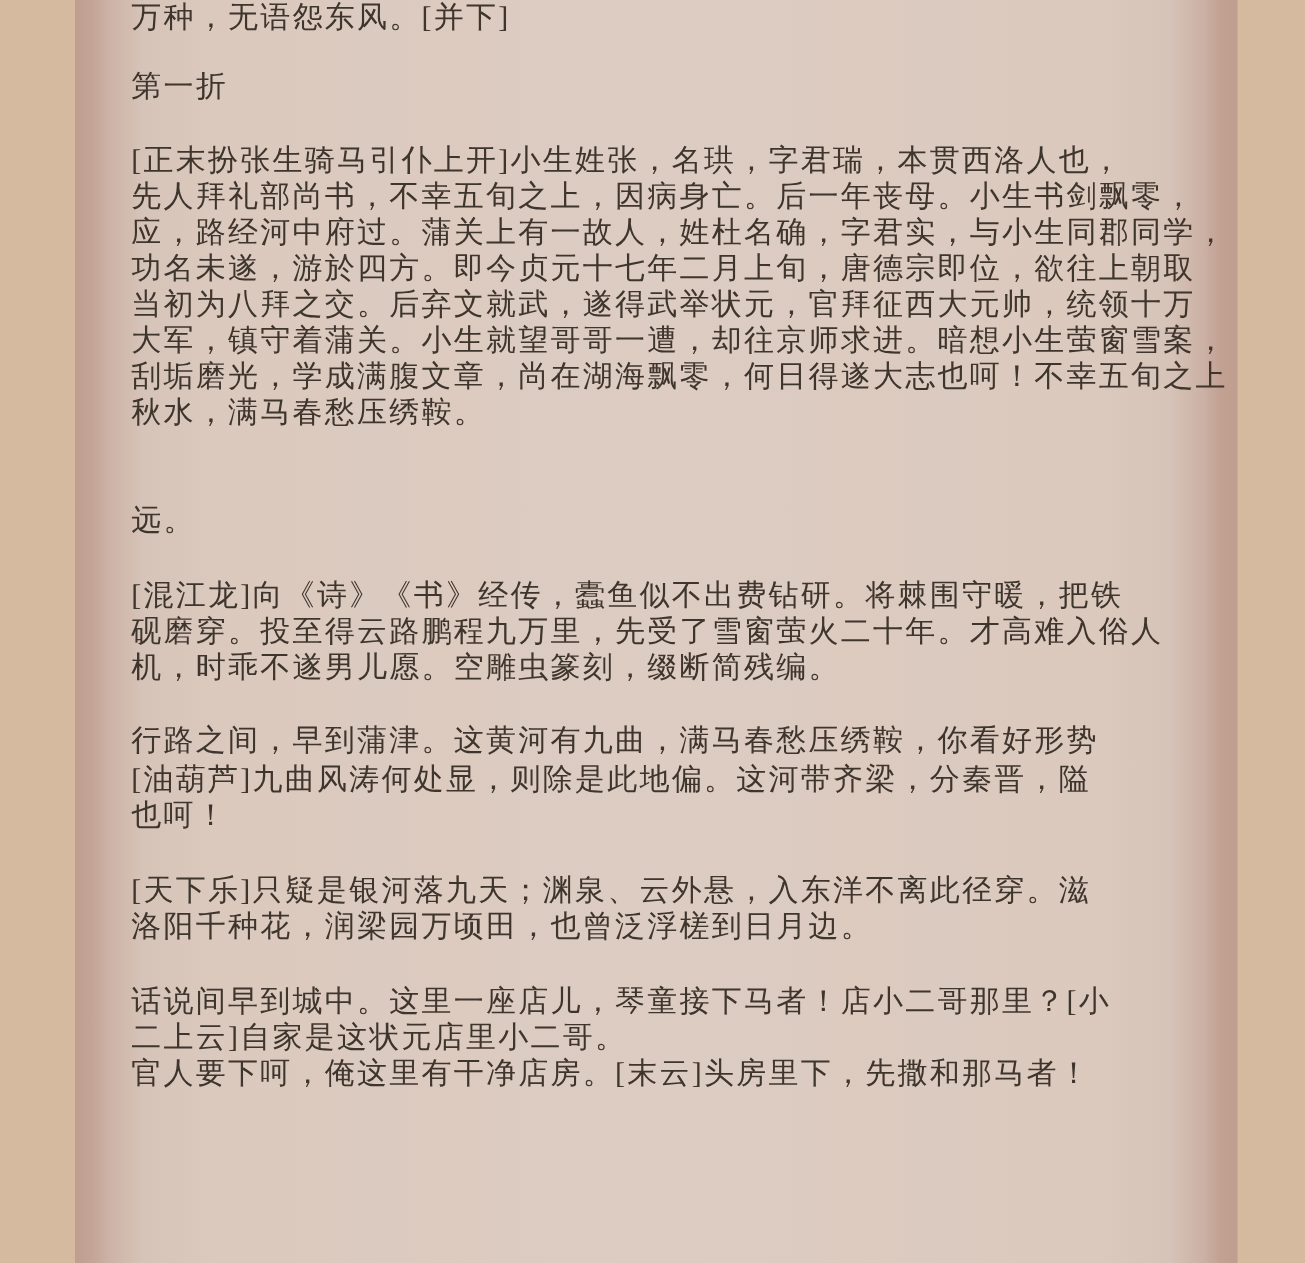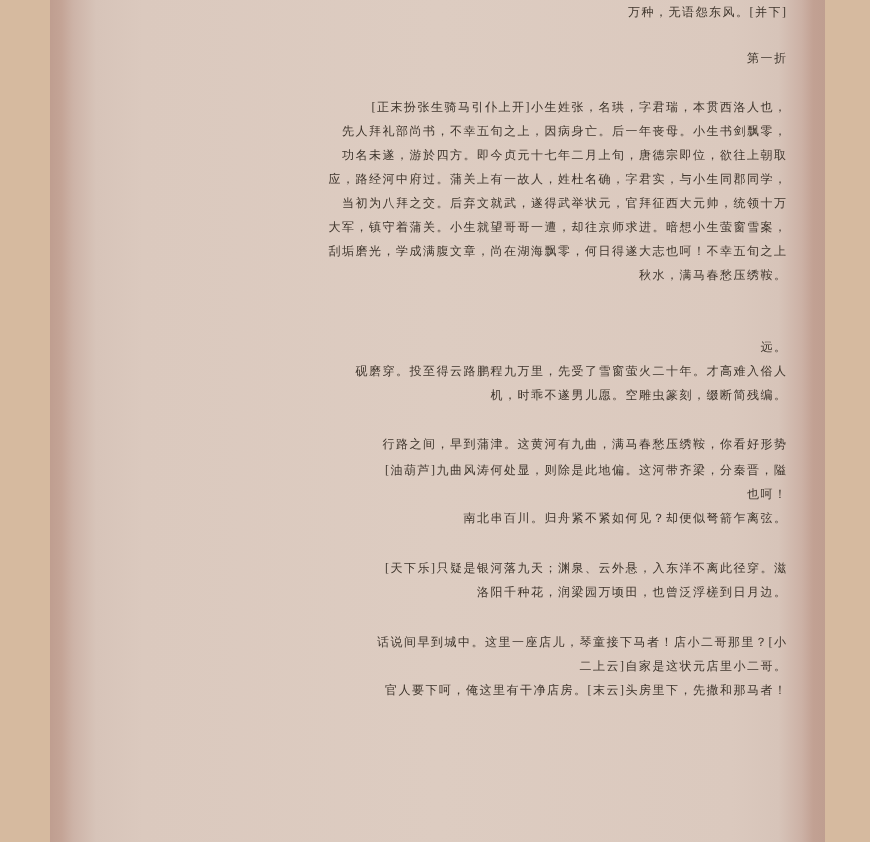--- a/index.html
+++ b/index.html
@@ -31,23 +31,23 @@
       #d7c4b9 94%,
       #ccb1a5 97%,
       #c2a193 98.5%,
       #bf9e90 100%);
   }
   .text-col {
     position: relative;
     width: 700px;
     margin: 0 auto;
     color: #3e352c;
-    font-size: 12px;
+    font-size: 20px;
     letter-spacing: 1.5px;
-    text-align: right;
+    text-align: left;
   }
   .line {
     height: 24px;
     line-height: 24px;
     white-space: nowrap;
   }
   .g2  { margin-top: 2px; }
   .g22 { margin-top: 22px; }
   .g25 { margin-top: 25px; }
   .g26 { margin-top: 26px; }
@@ -55,32 +55,32 @@
 </style>
 </head>
 <body>
 
 <div class="book-page">
   <div class="text-col">
     <div class="line">万种，无语怨东风。[并下]</div>
     <div class="line g22">第一折</div>
     <div class="line g25">[正末扮张生骑马引仆上开]小生姓张，名珙，字君瑞，本贯西洛人也，</div>
     <div class="line">先人拜礼部尚书，不幸五旬之上，因病身亡。后一年丧母。小生书剑飘零，</div>
+    <div class="line">应，路经河中府过。蒲关上有一故人，姓杜名确，字君实，与小生同郡同学，</div>
     <div class="line">功名未遂，游於四方。即今贞元十七年二月上旬，唐德宗即位，欲往上朝取</div>
-    <div class="line">应，路经河中府过。蒲关上有一故人，姓杜名确，字君实，与小生同郡同学，</div>
     <div class="line">当初为八拜之交。后弃文就武，遂得武举状元，官拜征西大元帅，统领十万</div>
     <div class="line">大军，镇守着蒲关。小生就望哥哥一遭，却往京师求进。暗想小生萤窗雪案，</div>
     <div class="line">刮垢磨光，学成满腹文章，尚在湖海飘零，何日得遂大志也呵！不幸五旬之上</div>
     <div class="line">秋水，满马春愁压绣鞍。</div>
     <div class="line g48">远。</div>
+    <div class="line g26">[混江龙]向《诗》《书》经传，蠹鱼似不出费钻研。将棘围守暖，把铁</div>
     <div class="line">砚磨穿。投至得云路鹏程九万里，先受了雪窗萤火二十年。才高难入俗人</div>
     <div class="line">机，时乖不遂男儿愿。空雕虫篆刻，缀断简残编。</div>
     <div class="line g25">行路之间，早到蒲津。这黄河有九曲，满马春愁压绣鞍，你看好形势</div>
     <div class="line g2">[油葫芦]九曲风涛何处显，则除是此地偏。这河带齐梁，分秦晋，隘</div>
     <div class="line">也呵！</div>
-    <div class="line">南北串百川。归舟紧不紧如何见？却便似弩箭乍离弦。</div>
     <div class="line g26">[天下乐]只疑是银河落九天；渊泉、云外悬，入东洋不离此径穿。滋</div>
     <div class="line">洛阳千种花，润梁园万顷田，也曾泛浮槎到日月边。</div>
     <div class="line g26">话说间早到城中。这里一座店儿，琴童接下马者！店小二哥那里？[小</div>
     <div class="line">二上云]自家是这状元店里小二哥。</div>
     <div class="line">官人要下呵，俺这里有干净店房。[末云]头房里下，先撒和那马者！</div>
   </div>
 </div>
 
 </body></html>

